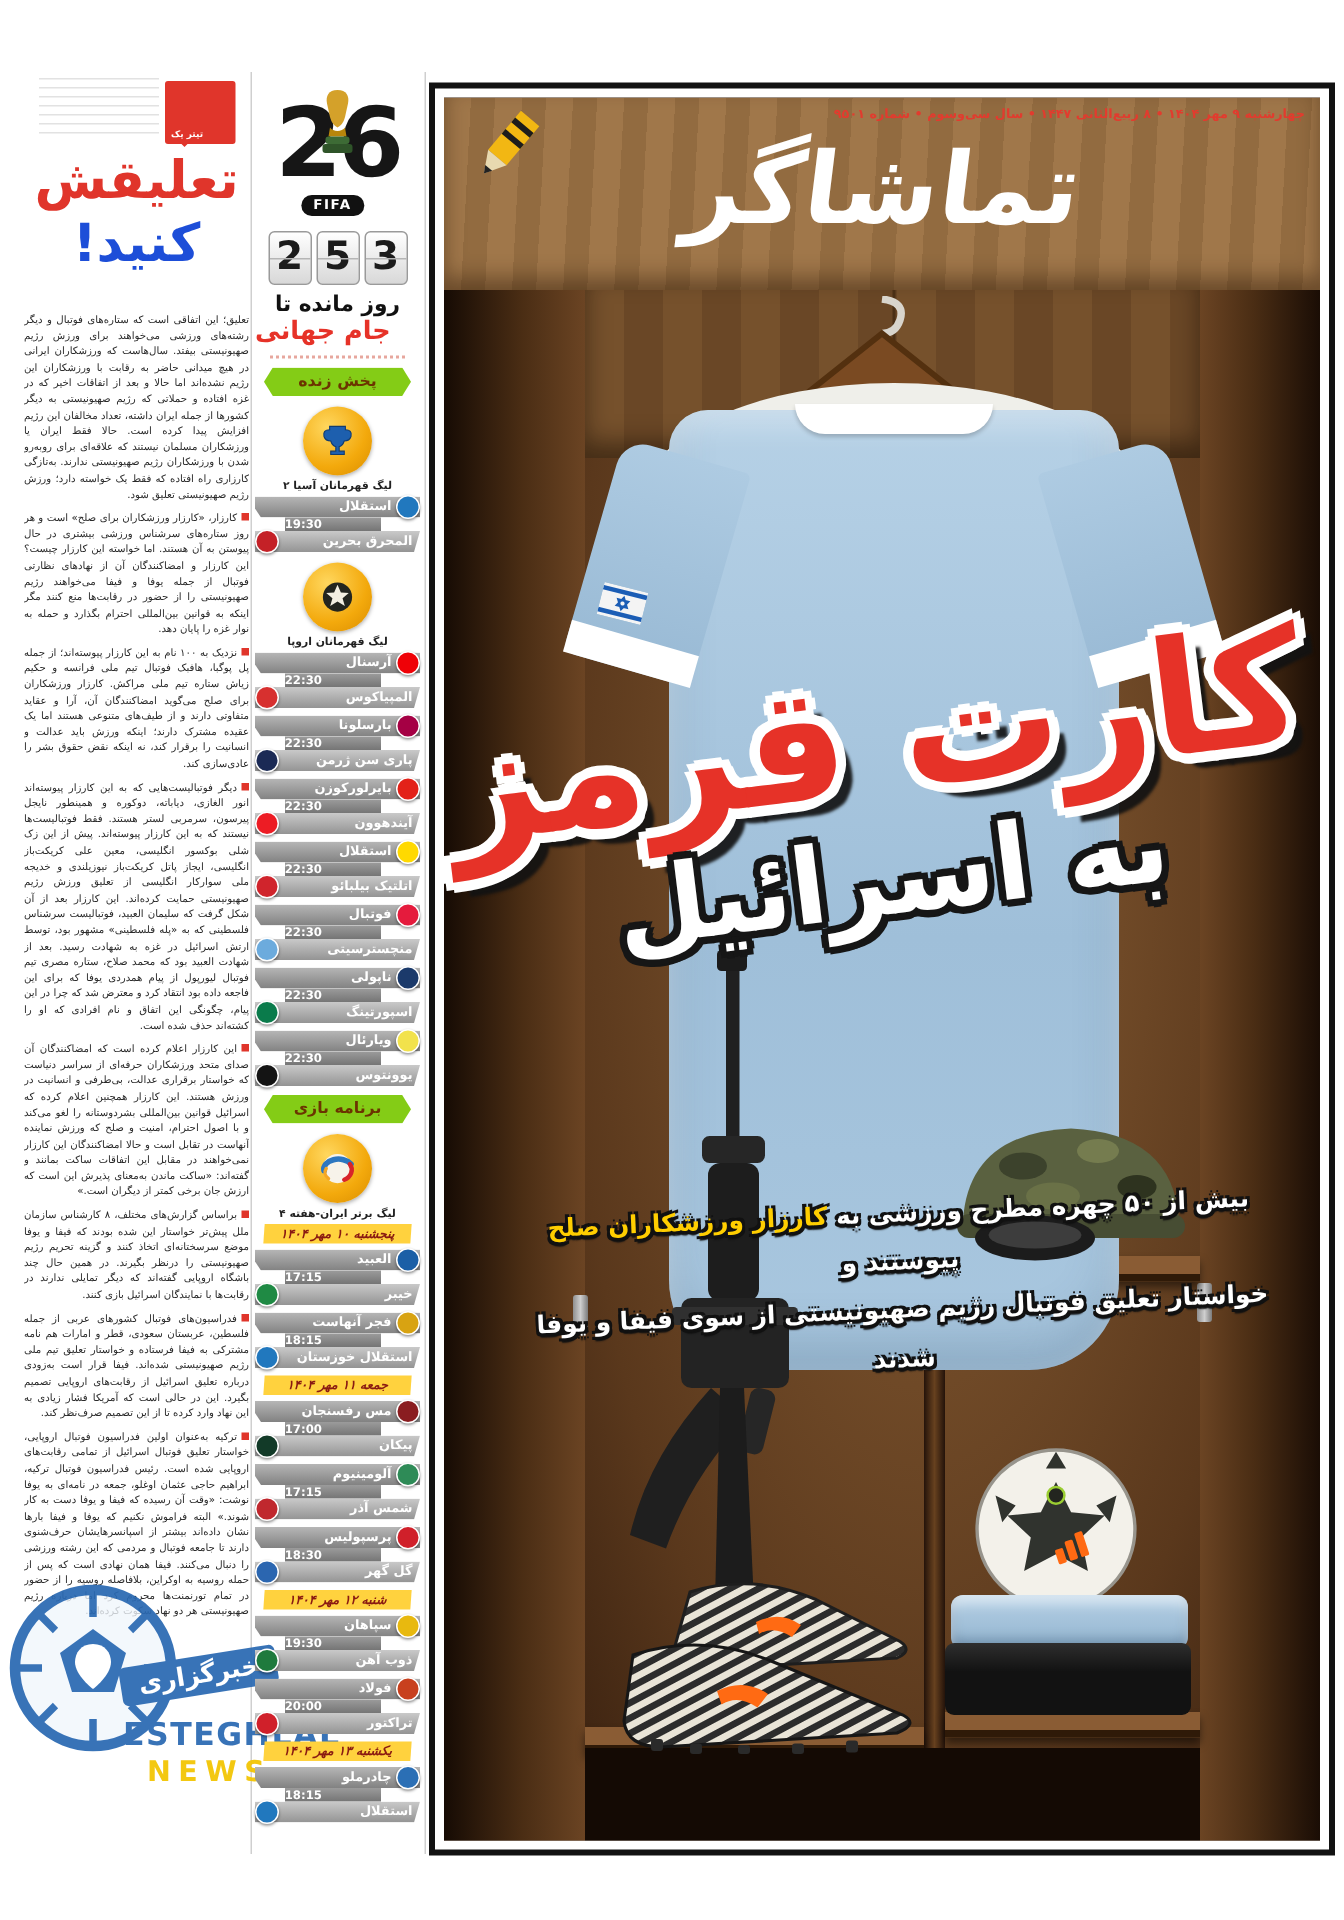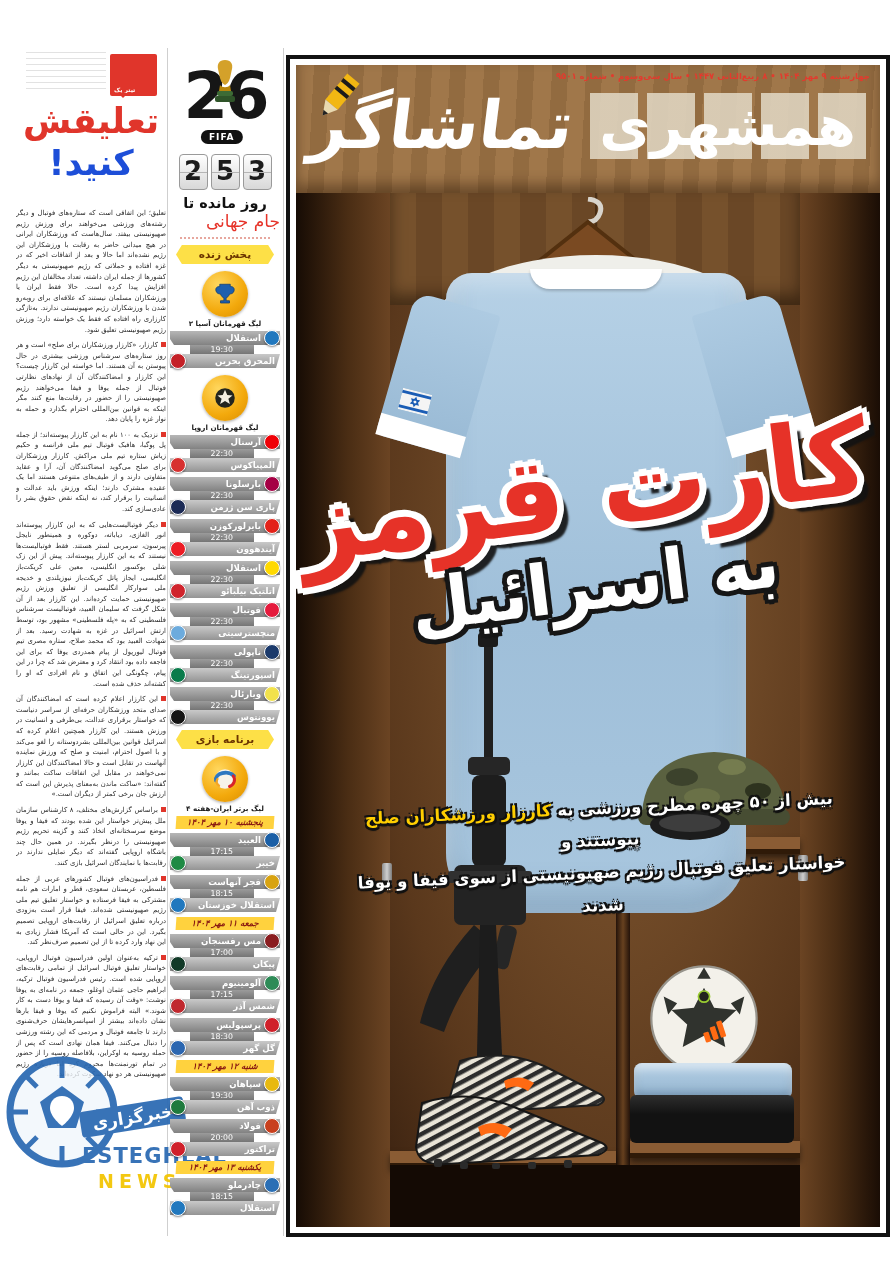--- a/index.html
+++ b/index.html
@@ -35,36 +35,36 @@
   .fifa-logo{position:relative;height:100px;text-align:center;}
   .fifa26{font-size:64px;font-weight:700;color:#161616;line-height:92px;letter-spacing:-3px;font-family:"DejaVu Sans",sans-serif;}
   .fifa-trophy{position:absolute;left:50%;top:8px;transform:translateX(-50%);width:30px;height:46px;}
   .fifa-pill{position:absolute;left:50%;bottom:6px;transform:translateX(-58%);background:#111;color:#fff;
      font-size:9px;font-weight:bold;padding:2px 8px;border-radius:8px;letter-spacing:1px;direction:ltr;}
   .flip{display:flex;gap:3px;justify-content:center;margin-top:4px;direction:ltr;}
   .fcard{width:27px;height:34px;background:linear-gradient(180deg,#ffffff,#d8d8d8);border:1px solid #9a9a9a;border-radius:4px;
      font-size:26px;font-weight:900;color:#1c1c1c;text-align:center;line-height:33px;position:relative;}
   .fcard:after{content:"";position:absolute;left:0;right:0;top:50%;border-top:1px solid #b5b5b5;}
   .days1{margin-top:5px;font-size:14.5px;font-weight:900;color:#111;text-align:center;}
-  .days2{font-size:17px;font-weight:400;color:#e63228;text-align:right;}
+  .days2{font-size:17px;font-weight:700;color:#e63228;text-align:left;}
   .dots{border-top:2px dotted #e7a79e;margin:6px 10px 0;}
-  .ribbon{height:19px;line-height:19px;background:#fde047;color:#6b3400;font-weight:bold;font-size:10.5px;
+  .ribbon{height:19px;line-height:19px;background:#84cc16;color:#6b3400;font-weight:bold;font-size:10.5px;
      text-align:center;margin:6px 6px 0;clip-path:polygon(0 50%,6% 0,94% 0,100% 50%,94% 100%,6% 100%);}
   .lbadge{width:46px;height:46px;border-radius:50%;margin:7px auto 2px;box-shadow:0 1px 3px rgba(0,0,0,.35);
      background:radial-gradient(circle at 35% 30%,#ffd75e,#f3a90c 60%,#d98c00);display:flex;align-items:center;justify-content:center;}
   .lbadge svg{width:30px;height:30px;}
   .llabel{font-size:7.2px;font-weight:bold;text-align:center;color:#222;margin-bottom:3px;}
   .m-block{position:relative;margin-bottom:5px;}
   .bar{position:relative;height:14px;color:#fff;font-weight:bold;font-size:8.6px;line-height:14px;white-space:nowrap;overflow:hidden;}
   .bar1{background:linear-gradient(180deg,#b6b6b6,#828282);padding:0 19px 0 5px;text-align:right;
      clip-path:polygon(0 0,100% 0,100% 100%,4px 100%,0 8px);}
   .bar2{background:linear-gradient(180deg,#c9c9c9,#949494);padding:0 5px 0 19px;text-align:right;
      clip-path:polygon(0 0,100% 0,calc(100% - 4px) 100%,0 100%);}
   .tbar{width:58%;margin:0 24% 0 18%;height:9px;background:linear-gradient(180deg,#9b9b9b,#757575);color:#fff;
-     font-size:7.8px;font-weight:normal;line-height:9px;text-align:center;direction:ltr;}
+     font-size:7.8px;font-weight:bold;line-height:9px;text-align:left;direction:ltr;}
   .logo{position:absolute;width:14px;height:14px;border-radius:50%;border:1.5px solid #fff;box-shadow:0 1px 2px rgba(0,0,0,.45);z-index:3;}
   .logo-r{top:-1px;right:0;}
   .logo-l{bottom:-1px;left:0;}
   .date-strip{background:#ffd23e;color:#8a1a12;font-weight:bold;font-style:italic;font-size:8.4px;text-align:center;
      height:13px;line-height:13px;margin:3px 6px 4px;transform:skewX(-4deg);}
 
   
   #photo-frame{position:absolute;left:286px;top:55px;width:604px;height:1182px;border:4px solid #121212;background:#fff;padding:6px;box-sizing:border-box;}
   #photo{position:relative;width:584px;height:1162px;overflow:hidden;background:#3c2410;}
   .wood-top{position:absolute;left:0;top:0;width:100%;height:128px;
@@ -331,21 +331,20 @@
       </div>
   </div>
 
   <div id="photo-frame">
     <div id="photo">
       <div class="wood-top"></div>
 
       <div class="masthead">
         <div class="dateline">چهارشنبه ۹ مهر ۱۴۰۴ • ۸ ربیع‌الثانی ۱۴۴۷ • سال سی‌وسوم • شماره ۹۵۰۱</div>
         <div class="mast-row">
-          <span class="mast-main">همشهری</span>
           <span class="mast-sub">تماشاگر</span>
         </div>
         <svg class="pencil" width="56" height="56" viewBox="0 0 56 56">
           <rect x="20" y="4" width="16" height="34" fill="#f2b713"></rect>
           <rect x="20" y="10" width="16" height="4" fill="#1c1c1c"></rect>
           <rect x="20" y="20" width="16" height="4" fill="#1c1c1c"></rect>
           <path d="M20 38 h16 l-8 14 z" fill="#e8d9b0"></path>
           <path d="M25 47 l6 0 -3 5 z" fill="#222"></path>
         </svg>
       </div>

